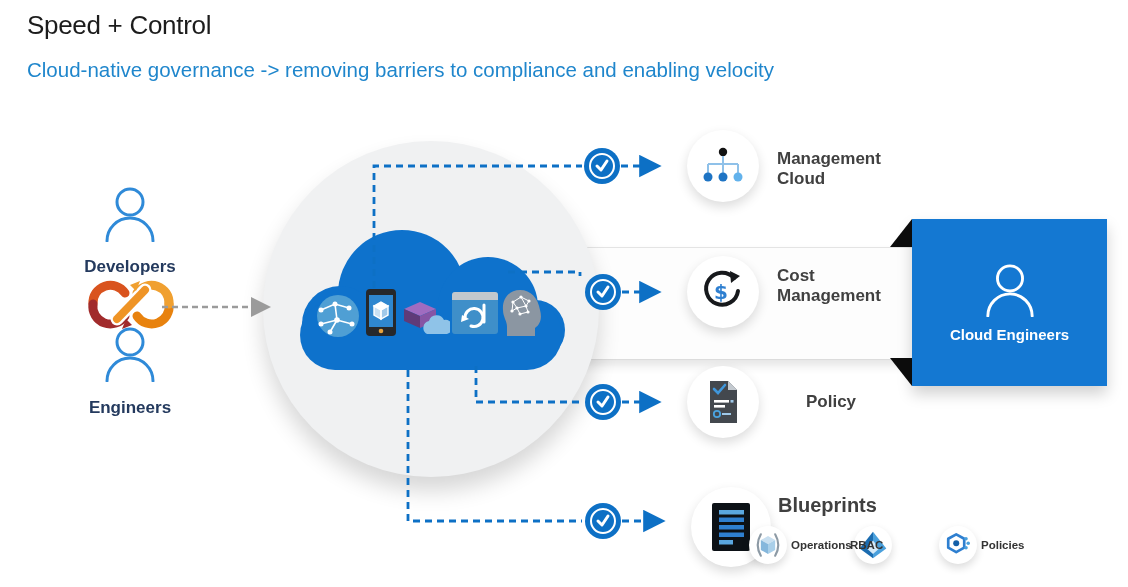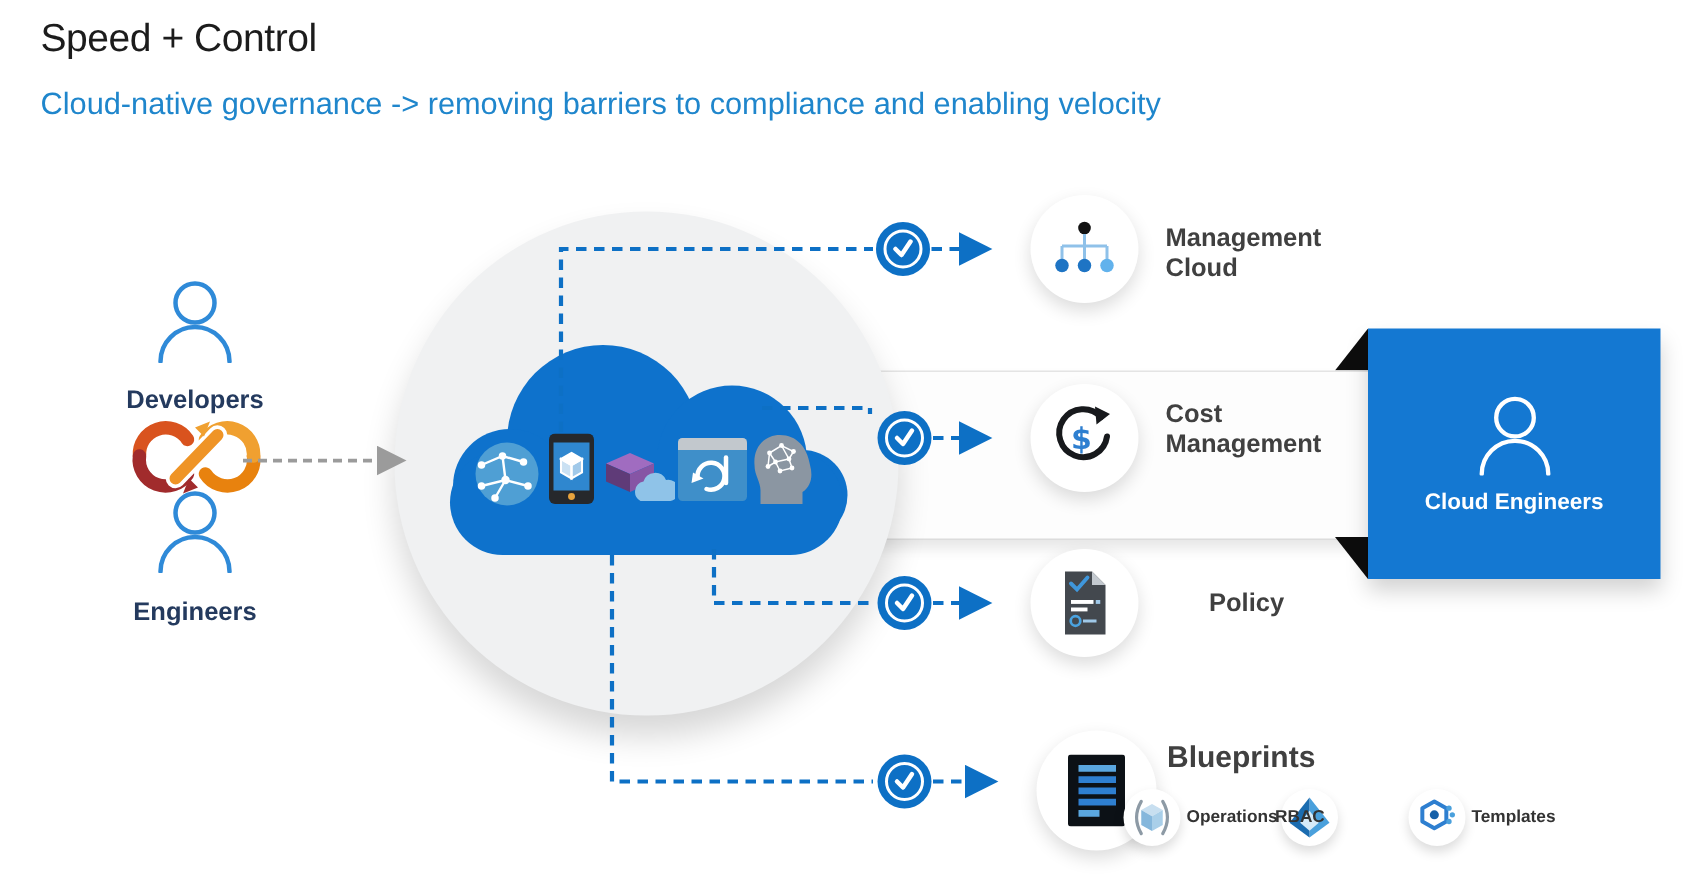--- a/index.html
+++ b/index.html
@@ -323,13 +323,13 @@
 
 <div class="abs sub-circle" style="left:939px;top:526px;width:38px;height:38px;">
   <svg width="32" height="32" viewBox="0 0 36 36">
     <path d="M16,6 L25,11 V21 L16,26 L7,21 V11 Z" stroke="#2e7fd0" stroke-width="3" fill="#ffffff" stroke-linejoin="round"></path>
     <circle cx="16" cy="16" r="3.4" fill="#1560a8"></circle>
     <circle cx="27" cy="11" r="2" fill="#4aa0dc"></circle>
     <circle cx="29.5" cy="16" r="2" fill="#4aa0dc"></circle>
     <circle cx="27" cy="21" r="2" fill="#4aa0dc"></circle>
   </svg>
 </div>
-<div class="abs sub-label vcenter" style="left:981px;top:527px;height:36px;">Templates</div>
+<div class="abs sub-label vcenter" style="left:981px;top:527px;height:36px;">Policies</div>
 
 </body></html>

